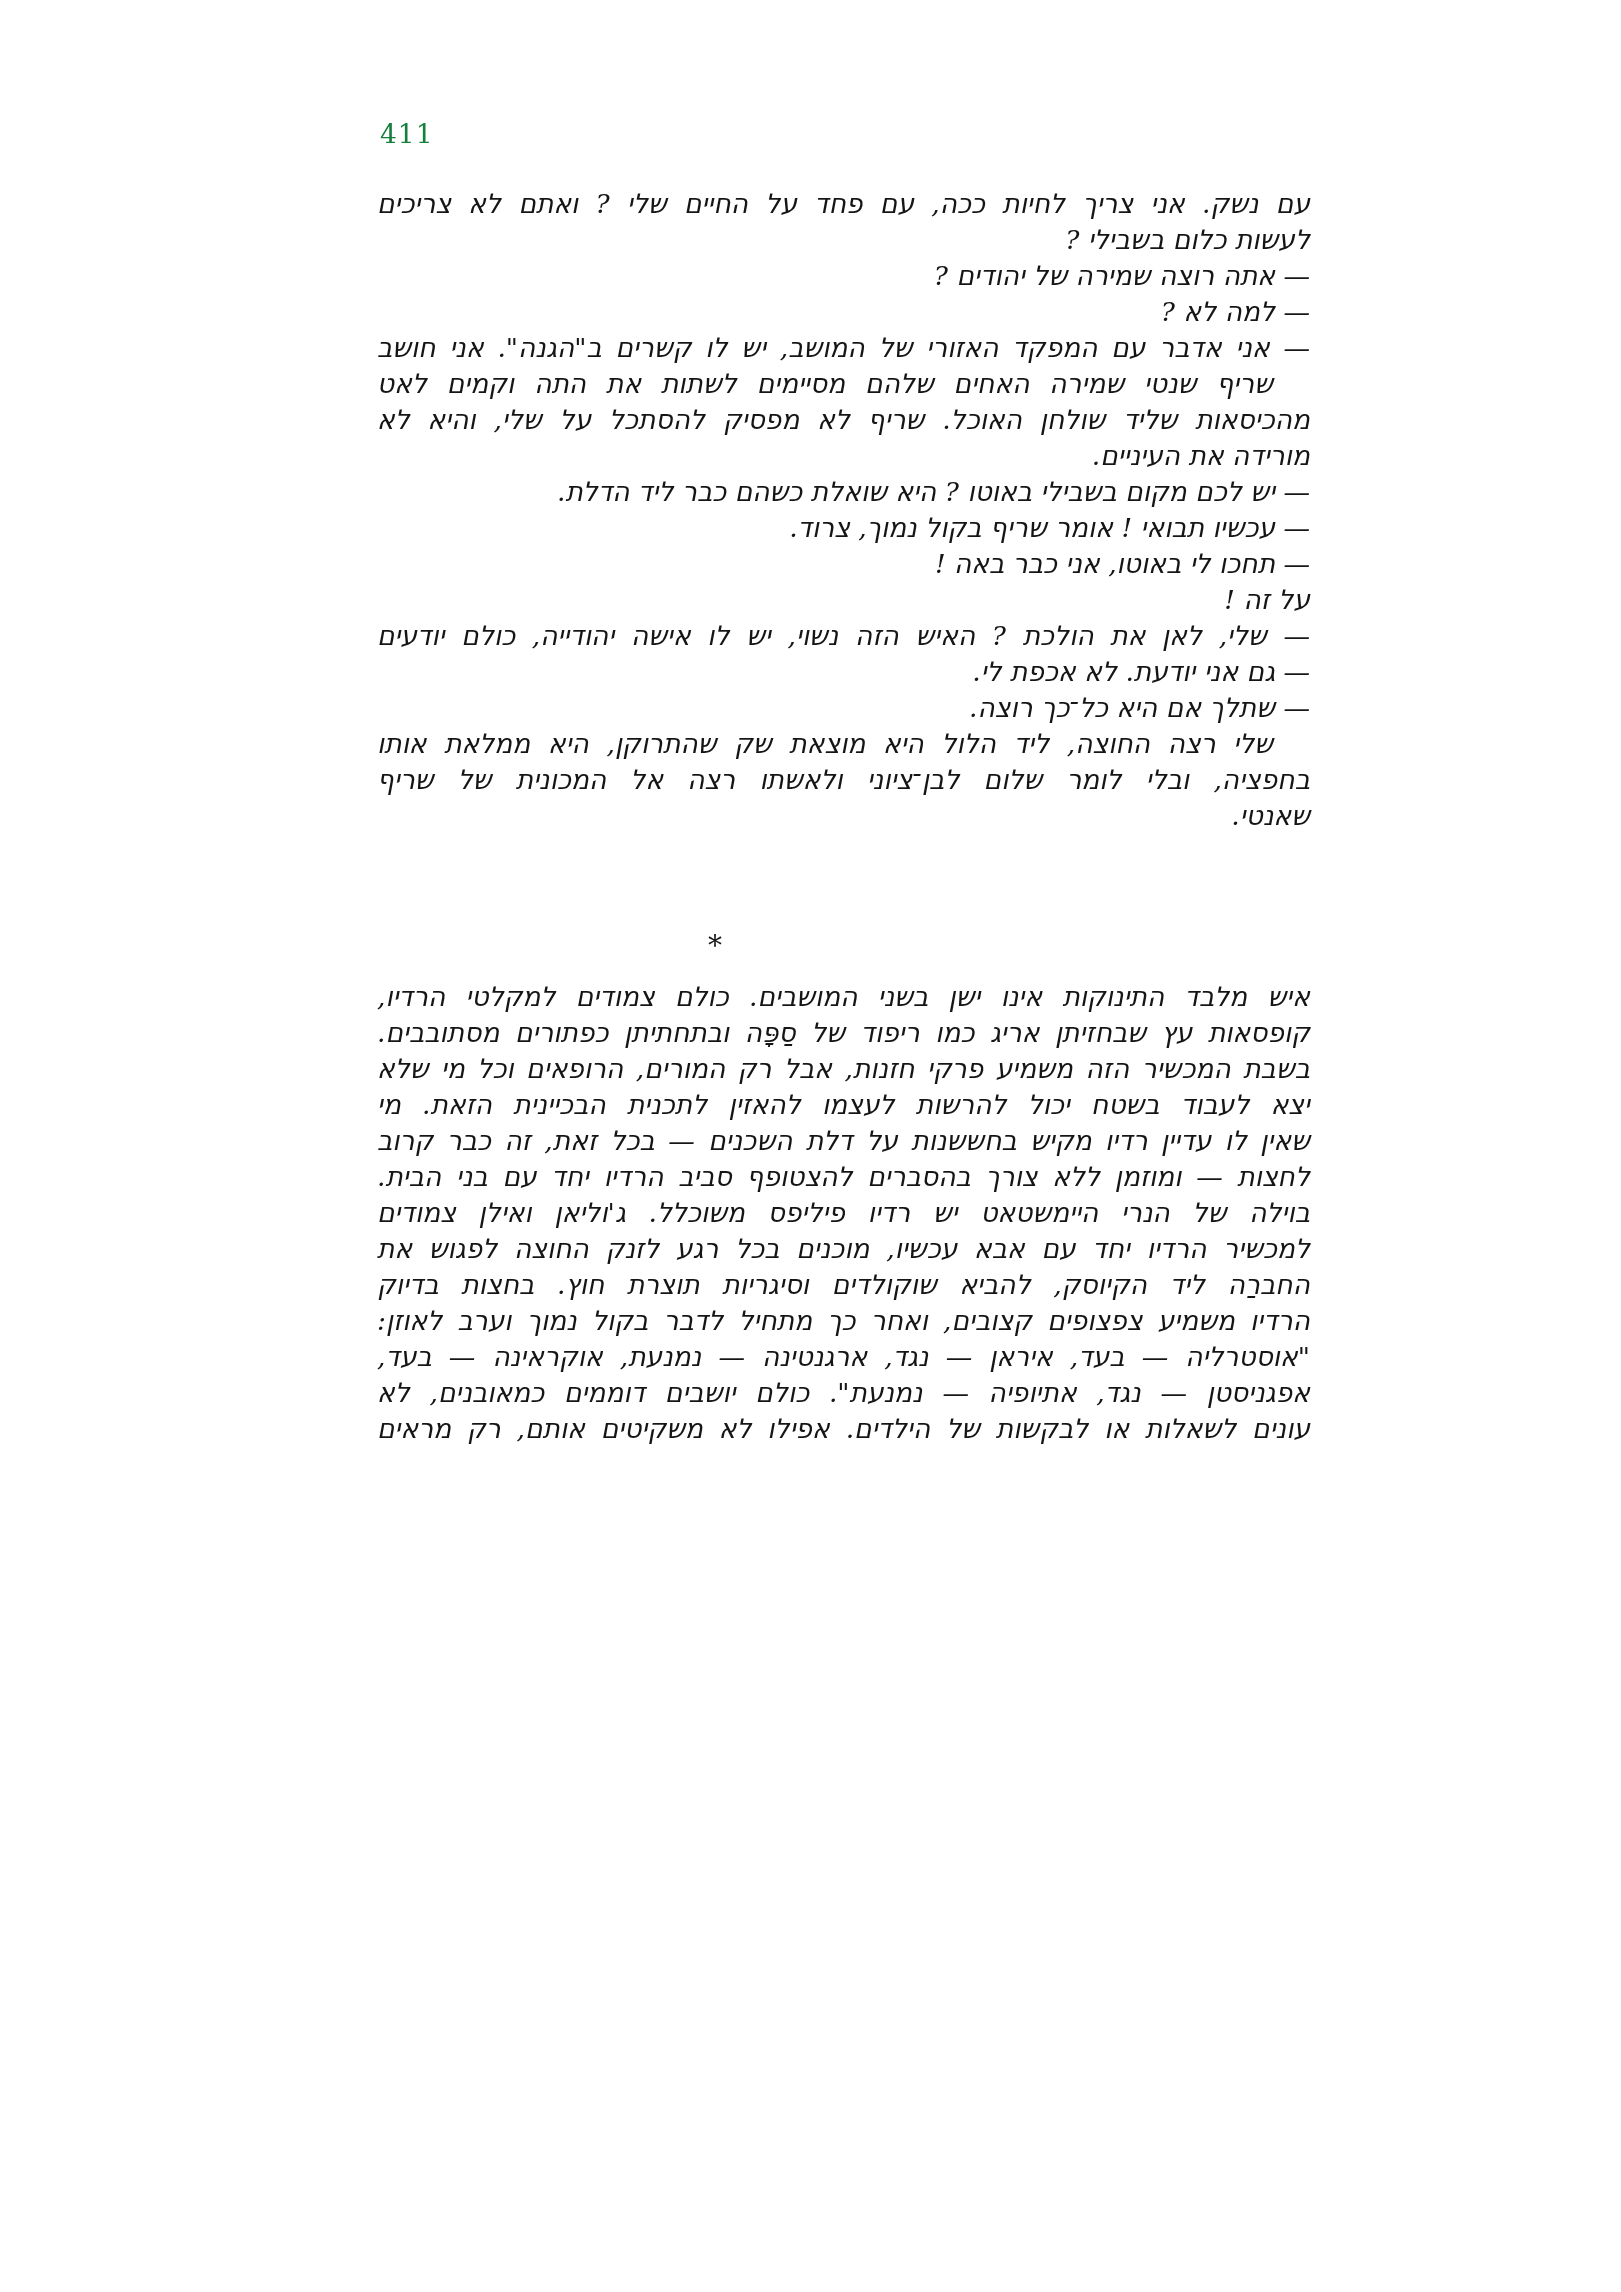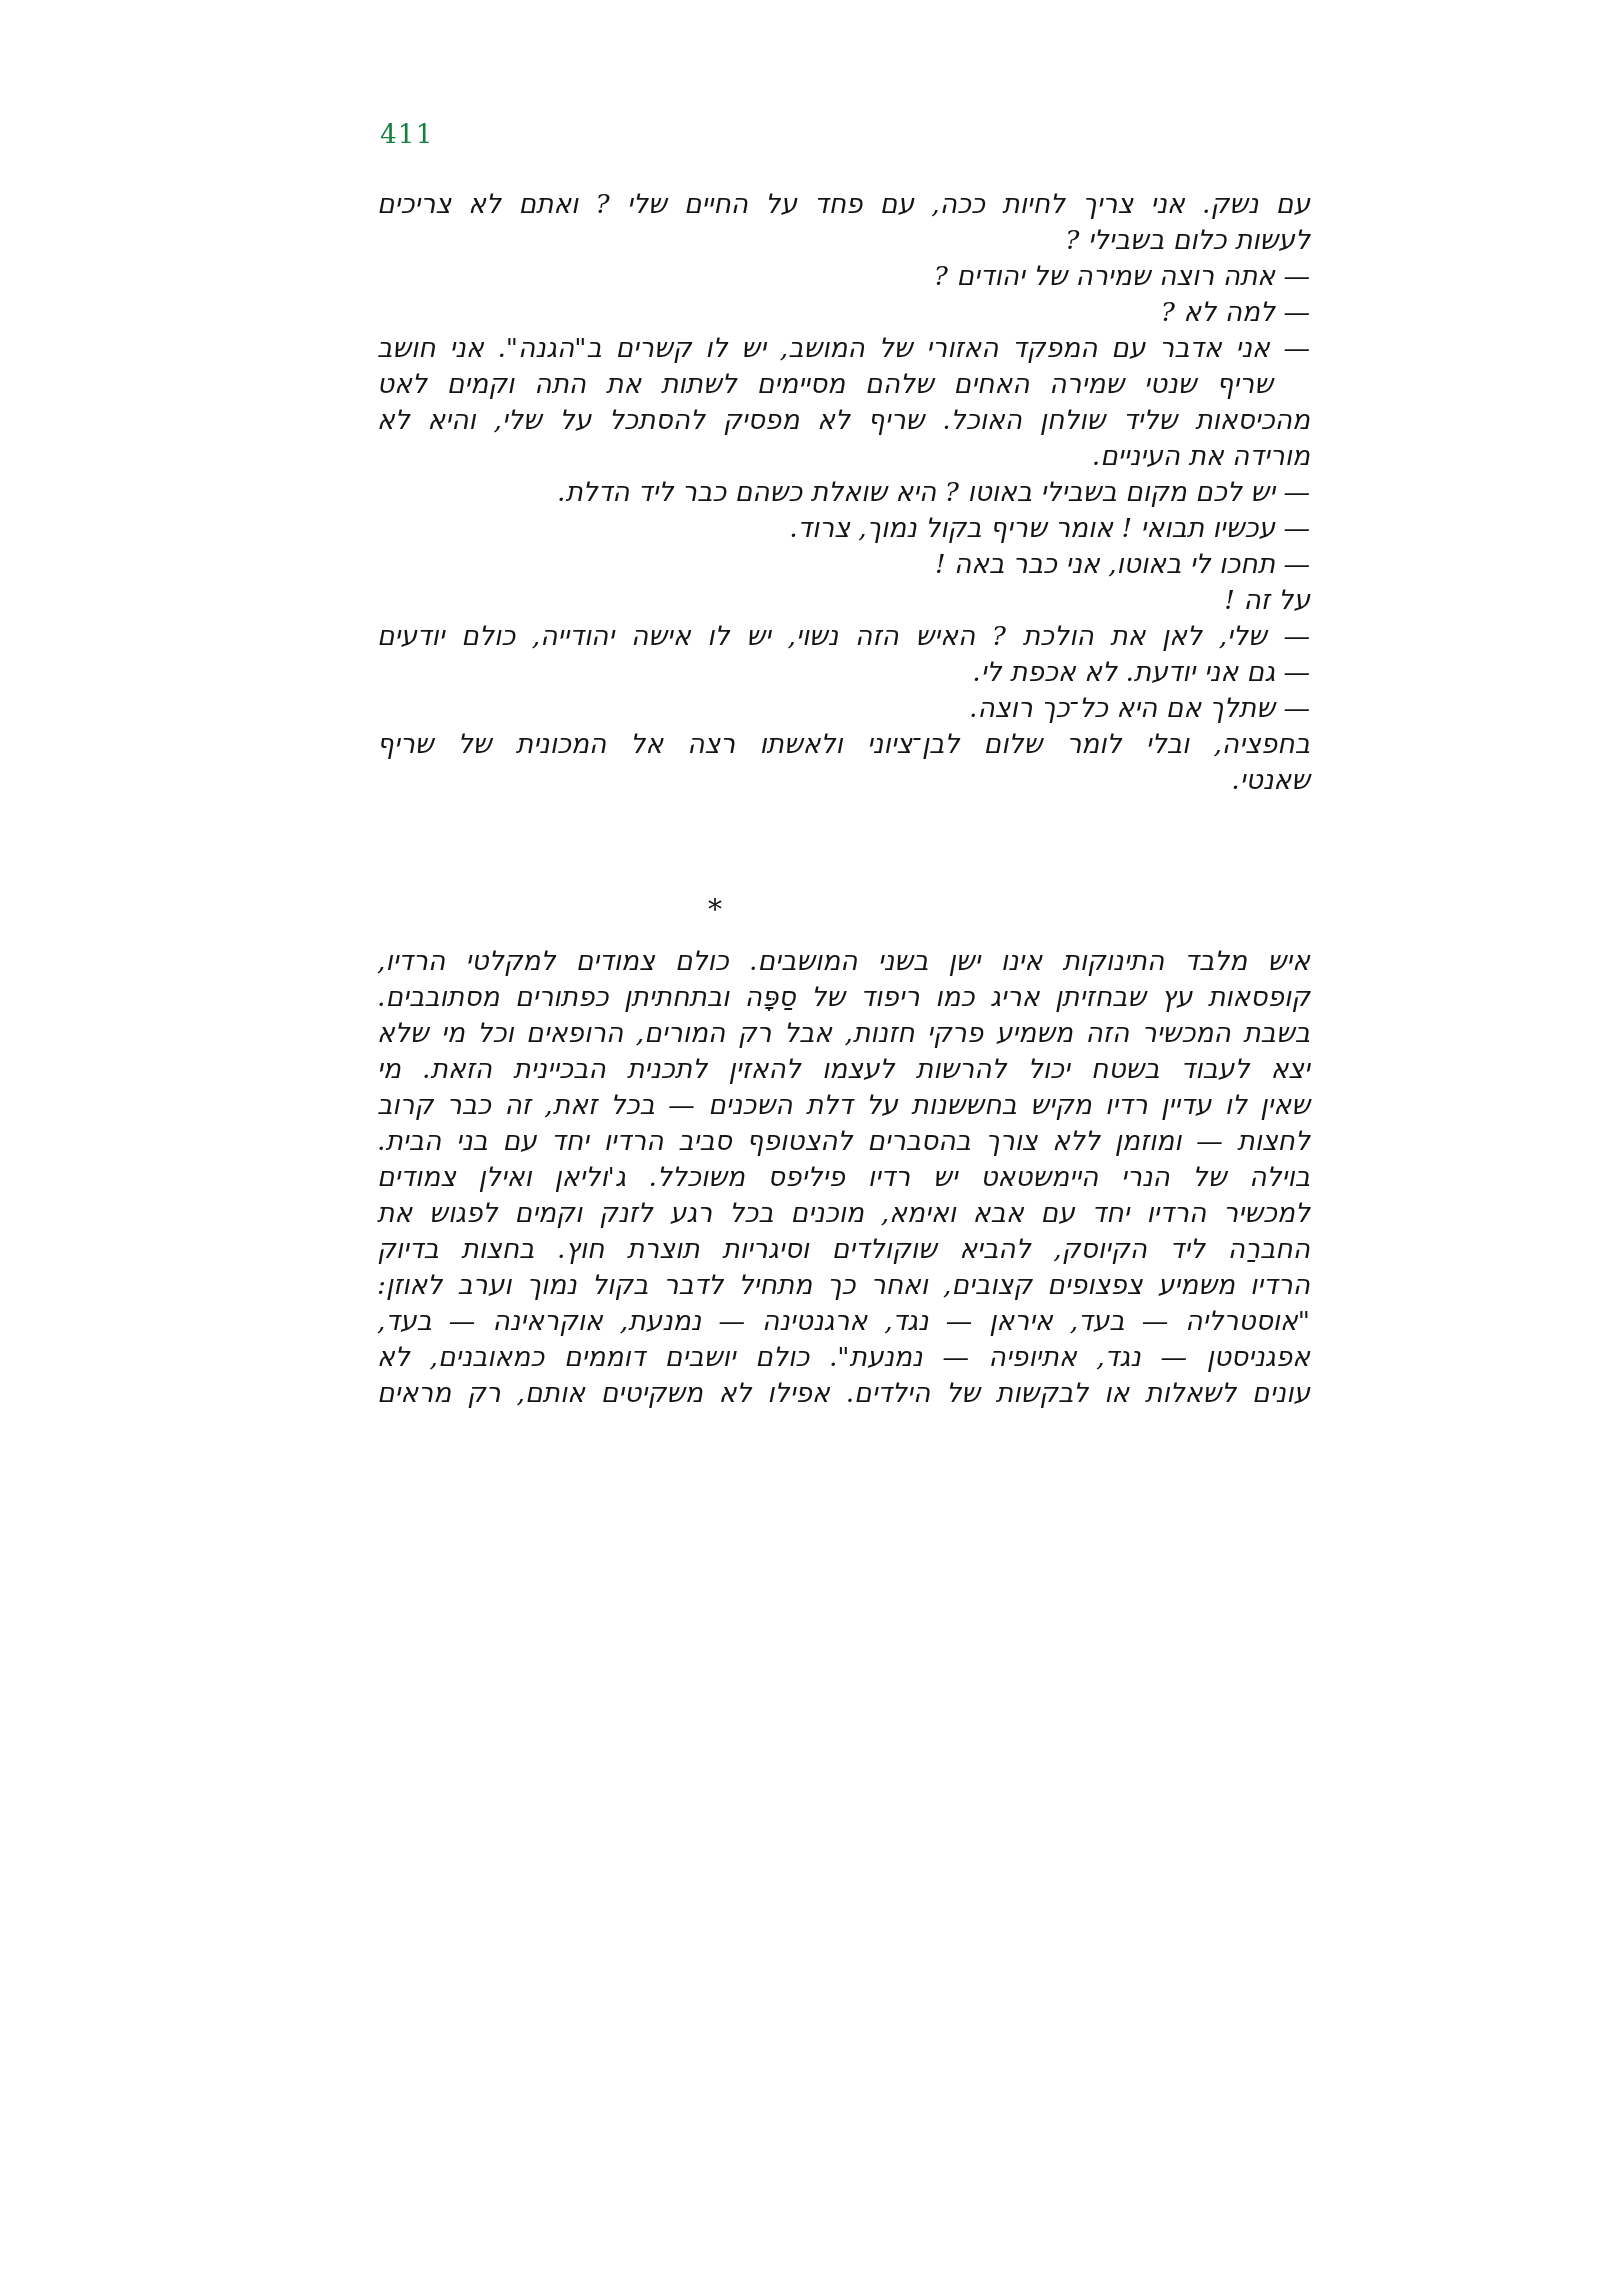--- a/index.html
+++ b/index.html
@@ -73,35 +73,36 @@
       <div class="line full indent">שריף שנטי שמירה האחים שלהם מסיימים לשתות את התה וקמים לאט</div>
       <div class="line full">מהכיסאות שליד שולחן האוכל. שריף לא מפסיק להסתכל על שלי, והיא לא</div>
       <div class="line">מורידה את העיניים.</div>
       <div class="line">— יש לכם מקום בשבילי באוטו ? היא שואלת כשהם כבר ליד הדלת.</div>
       <div class="line">— עכשיו תבואי ! אומר שריף בקול נמוך, צרוד.</div>
       <div class="line">— תחכו לי באוטו, אני כבר באה !</div>
       <div class="line">על זה !</div>
       <div class="line full">— שלי, לאן את הולכת ? האיש הזה נשוי, יש לו אישה יהודייה, כולם יודעים</div>
       <div class="line">— גם אני יודעת. לא אכפת לי.</div>
       <div class="line">— שתלך אם היא כל־כך רוצה.</div>
+      <div class="line full indent">שלי רצה החוצה, ליד הלול היא מוצאת שק שהתרוקן, היא ממלאת אותו</div>
       <div class="line full">בחפציה, ובלי לומר שלום לבן־ציוני ולאשתו רצה אל המכונית של שריף</div>
       <div class="line">שאנטי.</div>
     </div>
     <div class="separator">
       <span class="asterisk-glyph">*</span>
     </div>
     <div class="paragraph">
       <div class="line full">איש מלבד התינוקות אינו ישן בשני המושבים. כולם צמודים למקלטי הרדיו,</div>
       <div class="line full">קופסאות עץ שבחזיתן אריג כמו ריפוד של סַפָּה ובתחתיתן כפתורים מסתובבים.</div>
       <div class="line full">בשבת המכשיר הזה משמיע פרקי חזנות, אבל רק המורים, הרופאים וכל מי שלא</div>
       <div class="line full">יצא לעבוד בשטח יכול להרשות לעצמו להאזין לתכנית הבכיינית הזאת. מי</div>
       <div class="line full">שאין לו עדיין רדיו מקיש בחששנות על דלת השכנים — בכל זאת, זה כבר קרוב</div>
       <div class="line full">לחצות — ומוזמן ללא צורך בהסברים להצטופף סביב הרדיו יחד עם בני הבית.</div>
       <div class="line full">בוילה של הנרי היימשטאט יש רדיו פיליפס משוכלל. ג'וליאן ואילן צמודים</div>
-      <div class="line full">למכשיר הרדיו יחד עם אבא ואימא, מוכנים בכל רגע לזנק וקמים לפגוש את</div>
+      <div class="line full">למכשיר הרדיו יחד עם אבא עכשיו, מוכנים בכל רגע לזנק החוצה לפגוש את</div>
       <div class="line full">החברַה ליד הקיוסק, להביא שוקולדים וסיגריות תוצרת חוץ. בחצות בדיוק</div>
       <div class="line full">הרדיו משמיע צפצופים קצובים, ואחר כך מתחיל לדבר בקול נמוך וערב לאוזן:</div>
       <div class="line full">"אוסטרליה — בעד, איראן — נגד, ארגנטינה — נמנעת, אוקראינה — בעד,</div>
       <div class="line full">אפגניסטן — נגד, אתיופיה — נמנעת". כולם יושבים דוממים כמאובנים, לא</div>
       <div class="line full">עונים לשאלות או לבקשות של הילדים. אפילו לא משקיטים אותם, רק מראים</div>
     </div>
   </div>
 
 
 </body></html>

